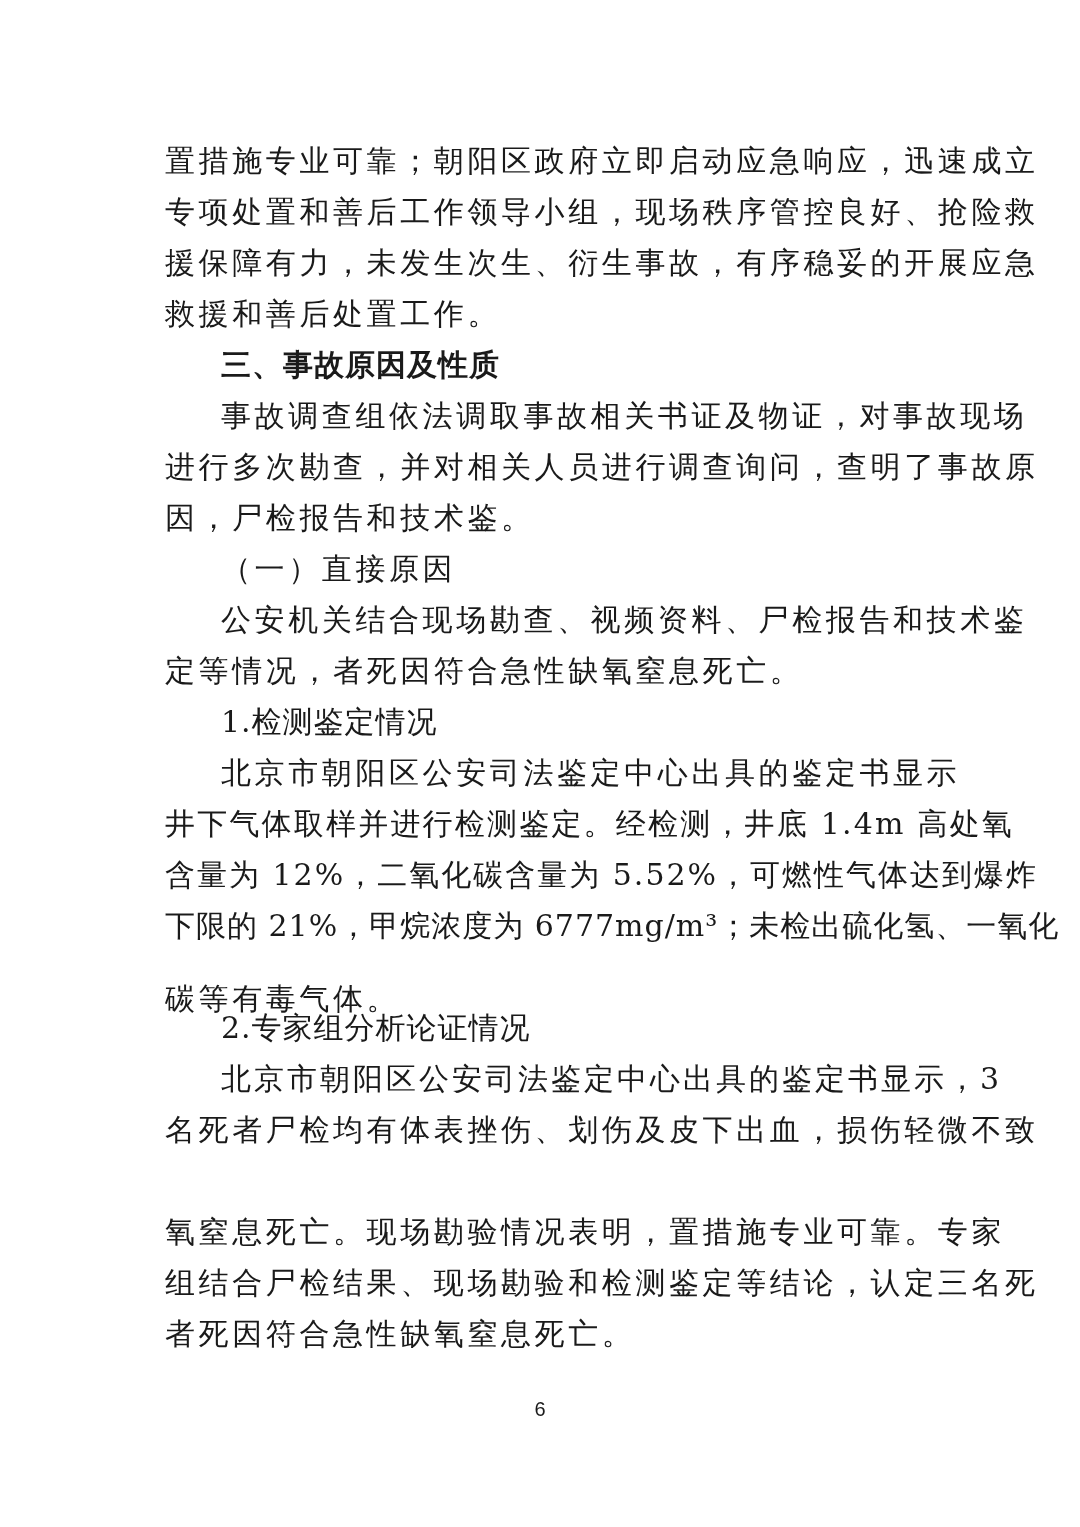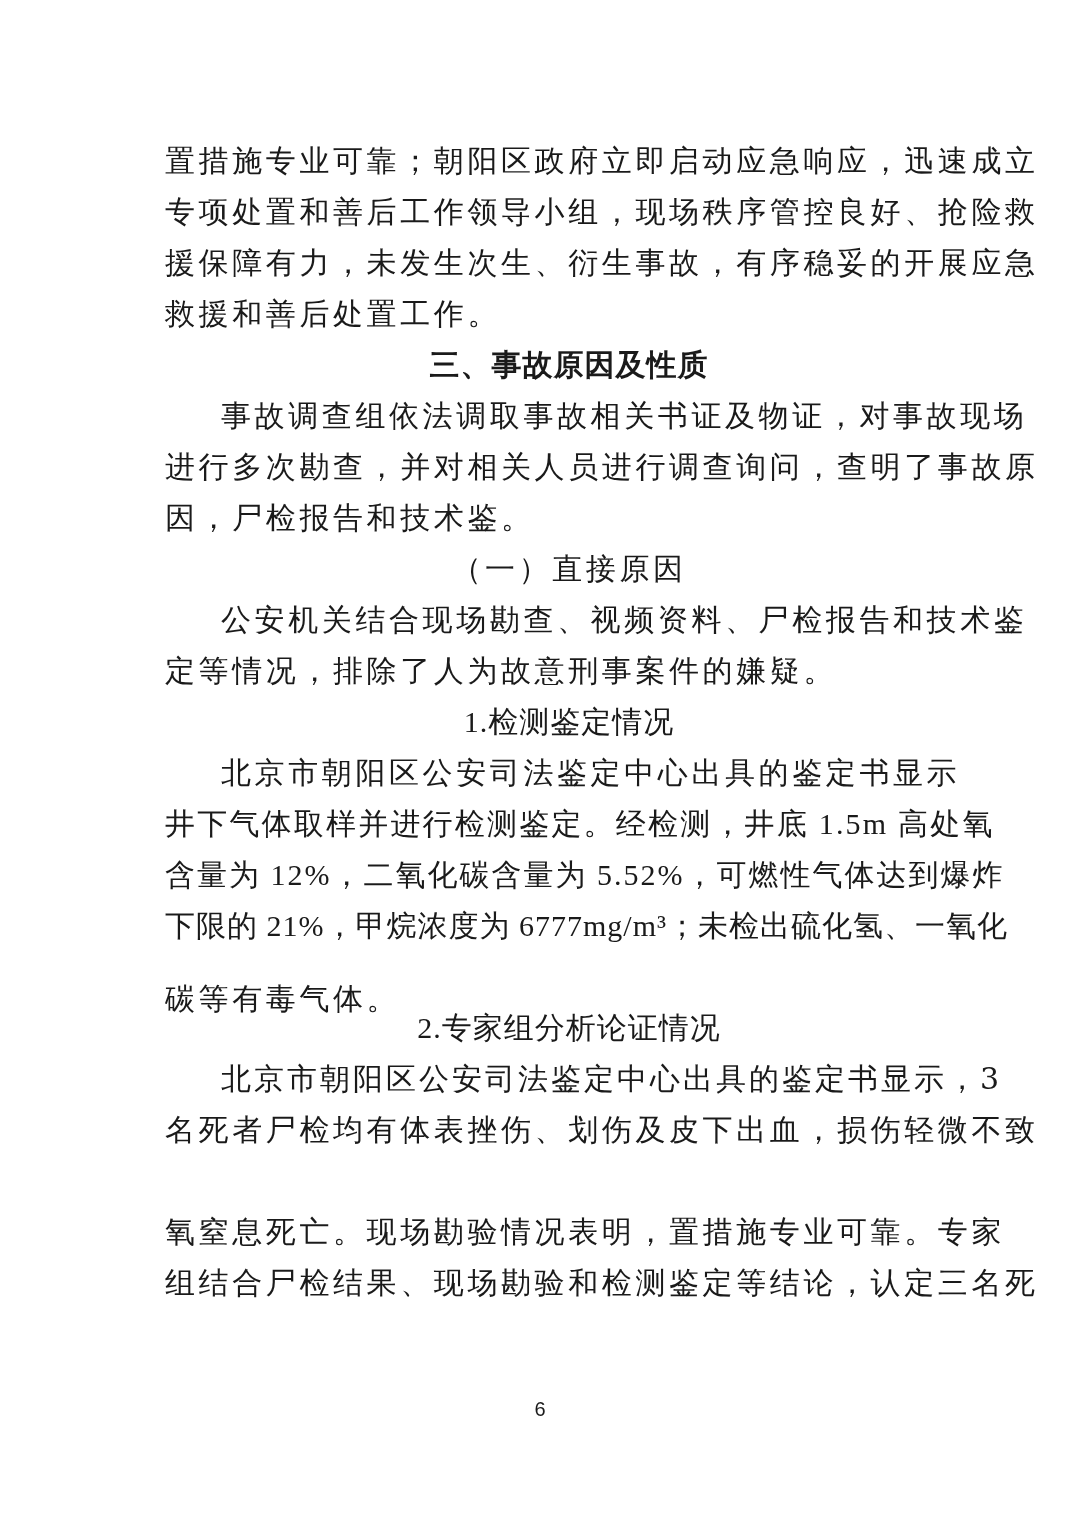--- a/index.html
+++ b/index.html
@@ -7,23 +7,23 @@
     .page {
       position: absolute; left: 0; top: 0; width: 1080px; height: 1527px;
       background: #ffffff; color: #1a1a1a;
       font-family: "DejaVu Serif", "Liberation Serif", serif;
     }
     .line {
       position: absolute; left: 165px; width: 752px;
       font-size: 30px; line-height: 40px; height: 40px;
       white-space: nowrap; letter-spacing: 3.6px;
     }
-    .line.indent { left: 221px; width: 696px; text-align: center; }
+    .line.indent { left: 221px; width: 696px; }
     .line.heading { font-family: "DejaVu Sans", "Liberation Sans", sans-serif; font-weight: bold; letter-spacing: 1px; }
-    .line.num { letter-spacing: 1px; font-family: Liberation Serif, serif; }
+    .line.num { letter-spacing: 1px; }
     .page-number {
       position: absolute; left: 0; width: 1080px; top: 1397px;
       text-align: center; font-size: 20px; line-height: 24px;
       font-family: "Liberation Sans", sans-serif; color: #1a1a1a;
     }
   </style>
 </head>
 <body>
 
 <div class="page">
@@ -34,31 +34,32 @@
 
   <div class="line indent heading" style="top:345px">三、事故原因及性质</div>
 
   <div class="line indent" style="top:396px">事故调查组依法调取事故相关书证及物证，对事故现场</div>
   <div class="line" style="top:447px">进行多次勘查，并对相关人员进行调查询问，查明了事故原</div>
   <div class="line" style="top:498px">因，尸检报告和技术鉴。</div>
 
   <div class="line indent" style="top:549px">（一）直接原因</div>
 
   <div class="line indent" style="top:600px">公安机关结合现场勘查、视频资料、尸检报告和技术鉴</div>
-  <div class="line" style="top:651px">定等情况，排除了人为故意刑事案件的嫌疑。</div>
+  <div class="line" style="top:651px">定等情况，者死因符合急性缺氧窒息死亡。</div>
 
   <div class="line indent num" style="top:702px">1.检测鉴定情况</div>
 
   <div class="line indent" style="top:753px">北京市朝阳区公安司法鉴定中心出具的鉴定书显示</div>
-  <div class="line num" style="top:804px; letter-spacing:2.2px">井下气体取样并进行检测鉴定。经检测，井底 1.5m 高处氧</div>
+  <div class="line num" style="top:804px; letter-spacing:2.2px">井下气体取样并进行检测鉴定。经检测，井底 1.4m 高处氧</div>
   <div class="line num" style="top:855px; letter-spacing:2px">含量为 12%，二氧化碳含量为 5.52%，可燃性气体达到爆炸</div>
   <div class="line num" style="top:906px; letter-spacing:1px">下限的 21%，甲烷浓度为 6777mg/m³；未检出硫化氢、一氧化</div>
   <div class="line" style="top:979px">碳等有毒气体。</div>
 
   <div class="line indent num" style="top:1008px">2.专家组分析论证情况</div>
 
   <div class="line indent" style="top:1059px; letter-spacing:3px">北京市朝阳区公安司法鉴定中心出具的鉴定书显示，3</div>
   <div class="line" style="top:1110px">名死者尸检均有体表挫伤、划伤及皮下出血，损伤轻微不致</div>
   <div class="line" style="top:1212px">氧窒息死亡。现场勘验情况表明，置措施专业可靠。专家</div>
   <div class="line" style="top:1263px">组结合尸检结果、现场勘验和检测鉴定等结论，认定三名死</div>
+  <div class="line" style="top:1314px">者死因符合急性缺氧窒息死亡。</div>
 
   <div class="page-number">6</div>
 </div>
 
 </body></html>

